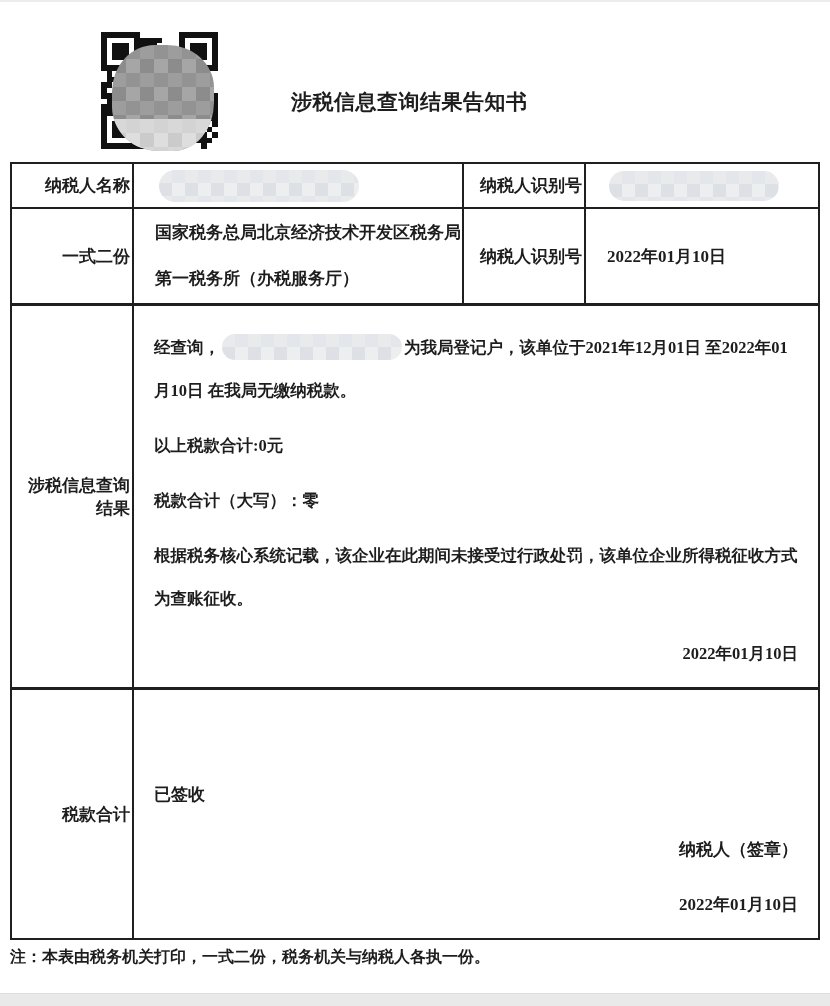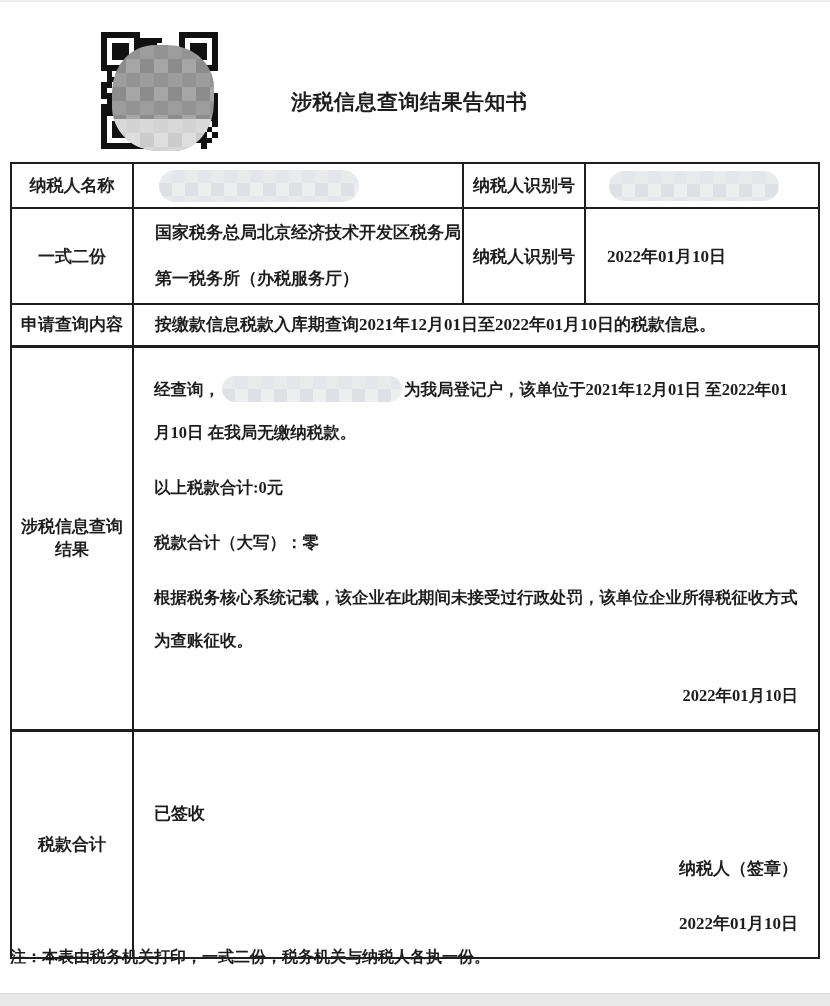--- a/index.html
+++ b/index.html
@@ -23,30 +23,30 @@
     content:"";position:absolute;left:0;bottom:0;width:100%;height:30%;
     background:conic-gradient(#d3d3d3 25%,#dedede 0 50%,#cbcbcb 0 75%,#d8d8d8 0) 0 0/28px 28px;
   }
   .title{position:absolute;left:283px;top:80px;margin:8px;font-size:21px;font-weight:bold;letter-spacing:.5px;}
 
   
   table.doc{position:absolute;left:10px;top:162px;width:808px;border-collapse:collapse;table-layout:fixed;}
   table.doc td{border:2px solid #1f1f1f;font-size:17px;font-weight:bold;overflow:hidden;}
   tr.r1{height:45px;} tr.r2{height:92px;} tr.r3{height:42px;} tr.r4{height:370px;} tr.r5{height:222px;}
   tr.r4 td,tr.r5 td{border-top-width:3px;}
-  td.lbl{text-align:center;vertical-align:middle;padding:0 2px;}
+  td.lbl{text-align:right;vertical-align:middle;padding:0 2px;}
   td.val{padding-left:21px;vertical-align:middle;}
   td.val-authority{line-height:46px;}
   td.content{vertical-align:top;padding:8px 6px 0 8px;}
   tr.r4 td.content{font-size:16.5px;}
   tr.r4 p,tr.r5 p{margin:12px;line-height:43px;}
   .p-total{margin-top:20px;}
   .p-remark{margin-top:40px;}
   .p-right{text-align:right;padding-right:2px;}
-  tr.r5 td.content{padding-top:48px;}
+  tr.r5 td.content{padding-top:71px;}
   .p-signer{margin-top:48px;}
 
   
   .redact{
     display:inline-block;
     background:conic-gradient(#e3e6ea 25%,#eceef0 0 50%,#dde1e6 0 75%,#e8eaec 0) 0 0/26px 26px;
     border-radius:16px;
   }
   .redact-name{width:200px;height:32px;vertical-align:middle;margin-left:4px;}
   .redact-taxid{width:170px;height:30px;vertical-align:middle;margin-left:2px;}
@@ -319,24 +319,20 @@
       <td class="val"><span class="redact redact-name"></span></td>
       <td class="lbl">纳税人识别号</td>
       <td class="val"><span class="redact redact-taxid"></span></td>
     </tr>
     <tr class="r2">
       <td class="lbl">一式二份</td>
       <td class="val val-authority">国家税务总局北京经济技术开发区税务局第一税务所（办税服务厅）</td>
       <td class="lbl">纳税人识别号</td>
       <td class="val">2022年01月10日</td>
     </tr>
-    <tr class="r3">
-      <td class="lbl">申请查询内容</td>
-      <td class="val" colspan="3">按缴款信息税款入库期查询2021年12月01日至2022年01月10日的税款信息。</td>
-    </tr>
     <tr class="r4">
       <td class="lbl">涉税信息查询结果</td>
       <td class="content" colspan="3">
         <p><span>经查询，</span><span class="redact redact-inline"></span><span>为我局登记户，该单位于2021年12月01日 至2022年01月10日 在我局无缴纳税款。</span></p>
         <p class="p-total">以上税款合计:0元</p>
         <p>税款合计（大写）：零</p>
         <p class="p-remark">根据税务核心系统记载，该企业在此期间未接受过行政处罚，该单位企业所得税征收方式为查账征收。</p>
         <p class="p-right">2022年01月10日</p>
       </td>
     </tr>

